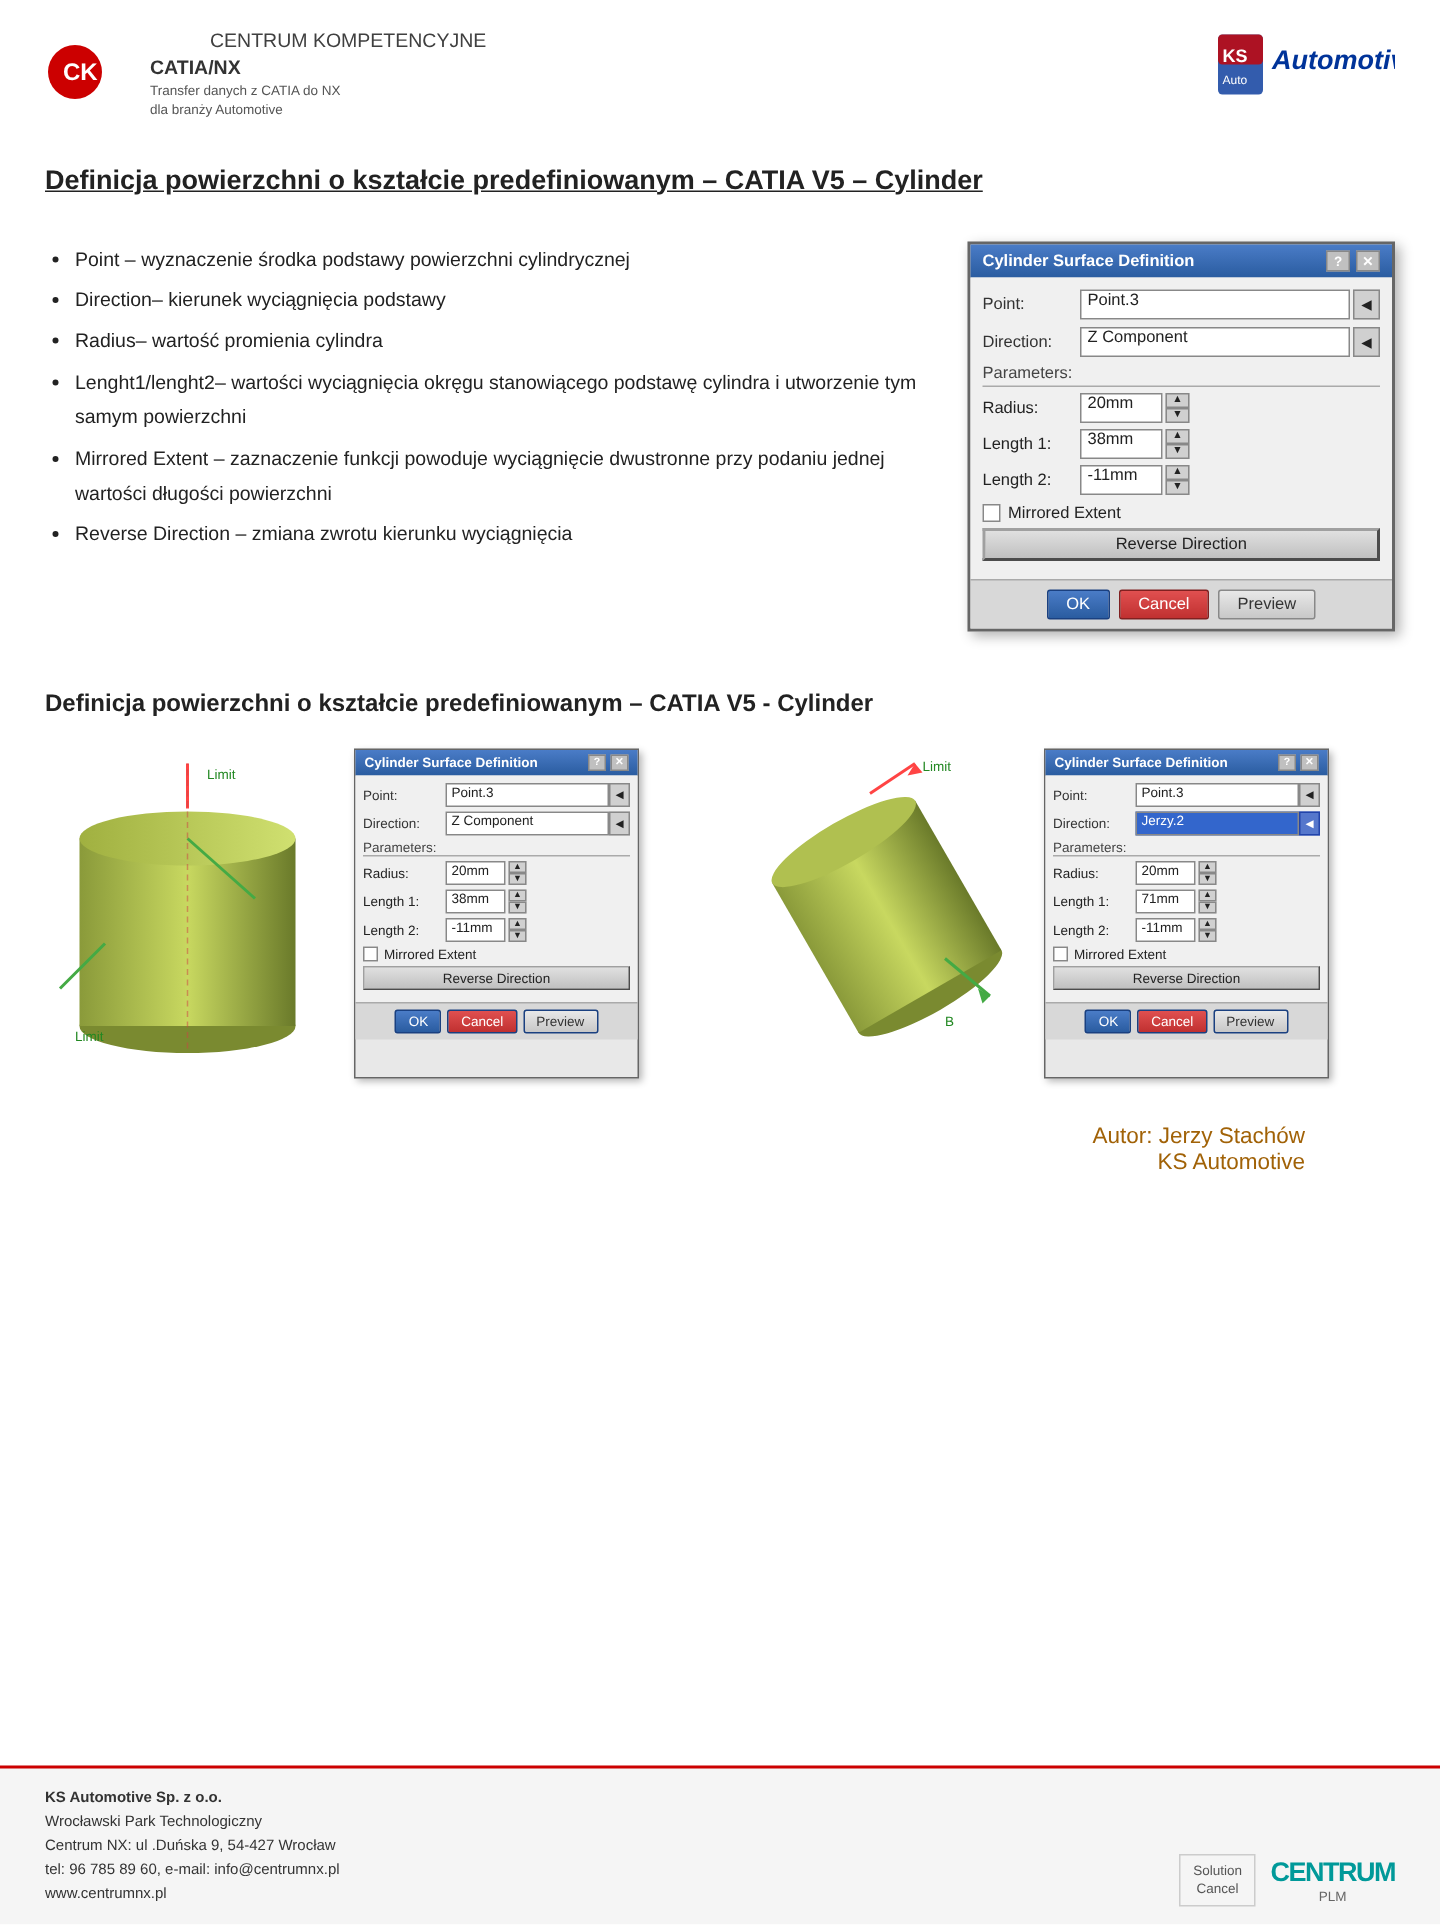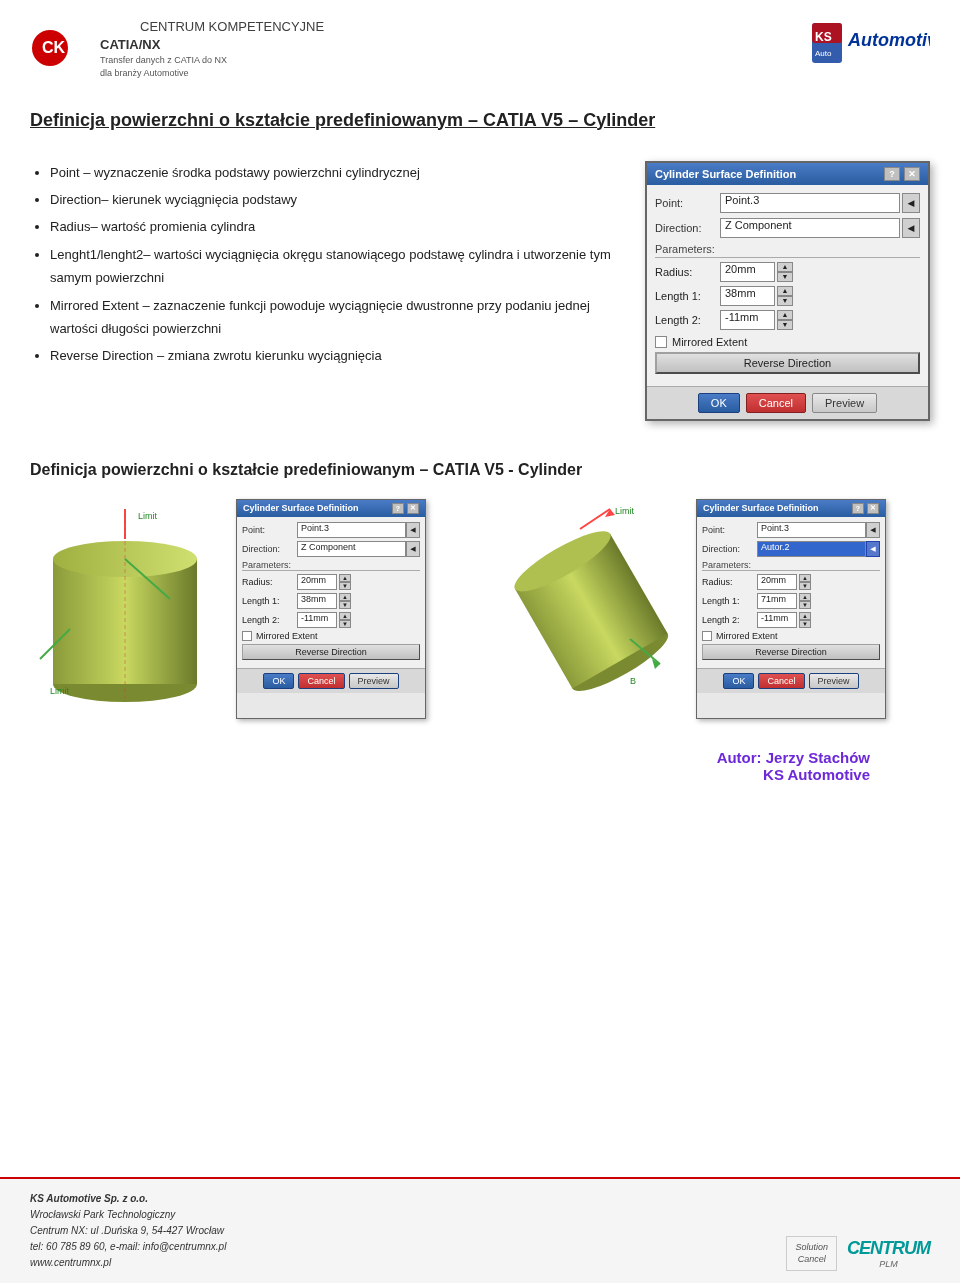--- a/index.html
+++ b/index.html
@@ -277,37 +277,35 @@
     }
 
     
     .author-block {
       text-align: right;
       padding-right: 60px;
       margin-bottom: 40px;
     }
     .author-text {
       font-size: 15px;
-      color: #6d28d9;
-      font-weight: bold;
+      color: #a16207;
     }
 
     
     .footer {
       position: absolute;
       bottom: 0;
       left: 0;
       right: 0;
       background: #f5f5f5;
       border-top: 2px solid #cc0000;
       padding: 12px 30px;
       display: flex;
       justify-content: space-between;
       align-items: flex-end;
-      font-style: italic;
     }
     .footer-left {
       font-size: 10px;
       color: #333;
       line-height: 1.6;
     }
     .footer-left .company-name {
       font-weight: bold;
     }
     .footer-right {
@@ -708,21 +706,21 @@
           </div>
         </div>
         <div class="small-dialog-body">
           <div class="small-dialog-row">
             <span class="small-dialog-label">Point:</span>
             <div class="small-dialog-input">Point.3</div>
             <div class="small-dialog-input-btn">◀</div>
           </div>
           <div class="small-dialog-row">
             <span class="small-dialog-label">Direction:</span>
-            <div class="small-dialog-input highlight">Autor.2</div>
+            <div class="small-dialog-input highlight">Jerzy.2</div>
             <div class="small-dialog-input-btn" style="background:#5577cc;color:white;border-color:#2244aa;">◀</div>
           </div>
           <div class="small-section-label">Parameters:</div>
           <div class="small-spinbox-row">
             <span class="small-spinbox-label">Radius:</span>
             <div class="small-spinbox-input">20mm</div>
             <div class="small-spinbox-arrows">
               <div class="small-arrow">▲</div>
               <div class="small-arrow">▼</div>
             </div>
@@ -763,21 +761,21 @@
     <div class="author-text">KS Automotive</div>
   </div>
 
 </div>
 
 <div class="footer">
   <div class="footer-left">
     <div class="company-name">KS Automotive Sp. z o.o.</div>
     <div>Wrocławski Park Technologiczny</div>
     <div>Centrum NX: ul .Duńska 9, 54-427 Wrocław</div>
-    <div>tel: 60 785 89 60, e-mail: info@centrumnx.pl</div>
+    <div>tel: 96 785 89 60, e-mail: info@centrumnx.pl</div>
     <div>www.centrumnx.pl</div>
   </div>
   <div class="footer-right">
     <div class="solution-partner-box">
       <div>Solution</div>
       <div>Cancel</div>
     </div>
     <div style="display:flex;flex-direction:column;align-items:center;">
       <div class="siemens-logo">CENTRUM</div>
       <div class="plm-text">PLM</div>

